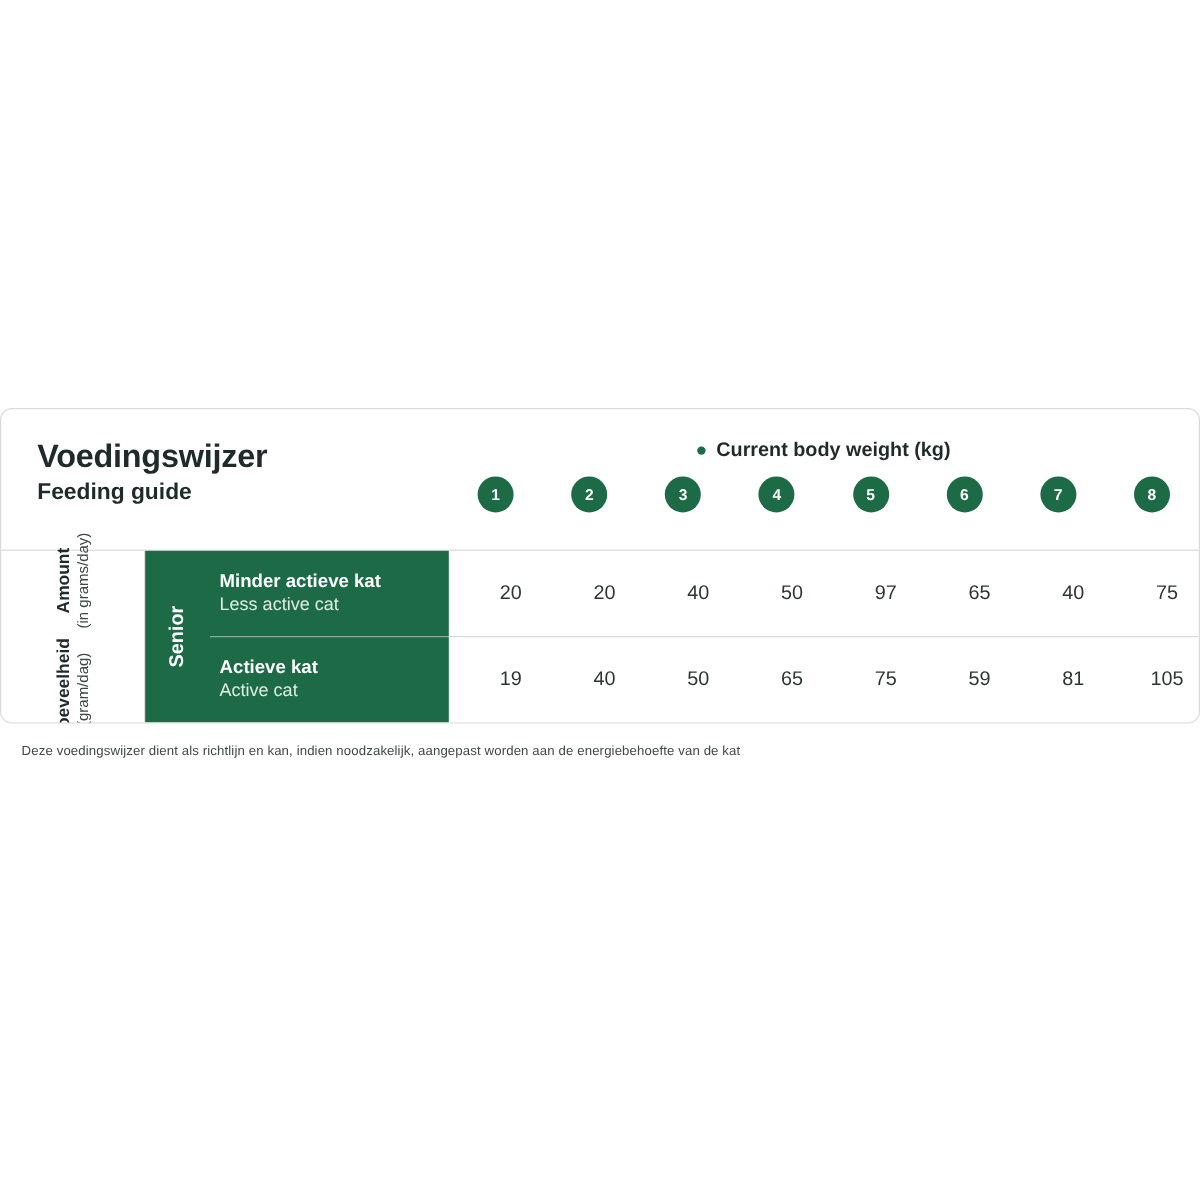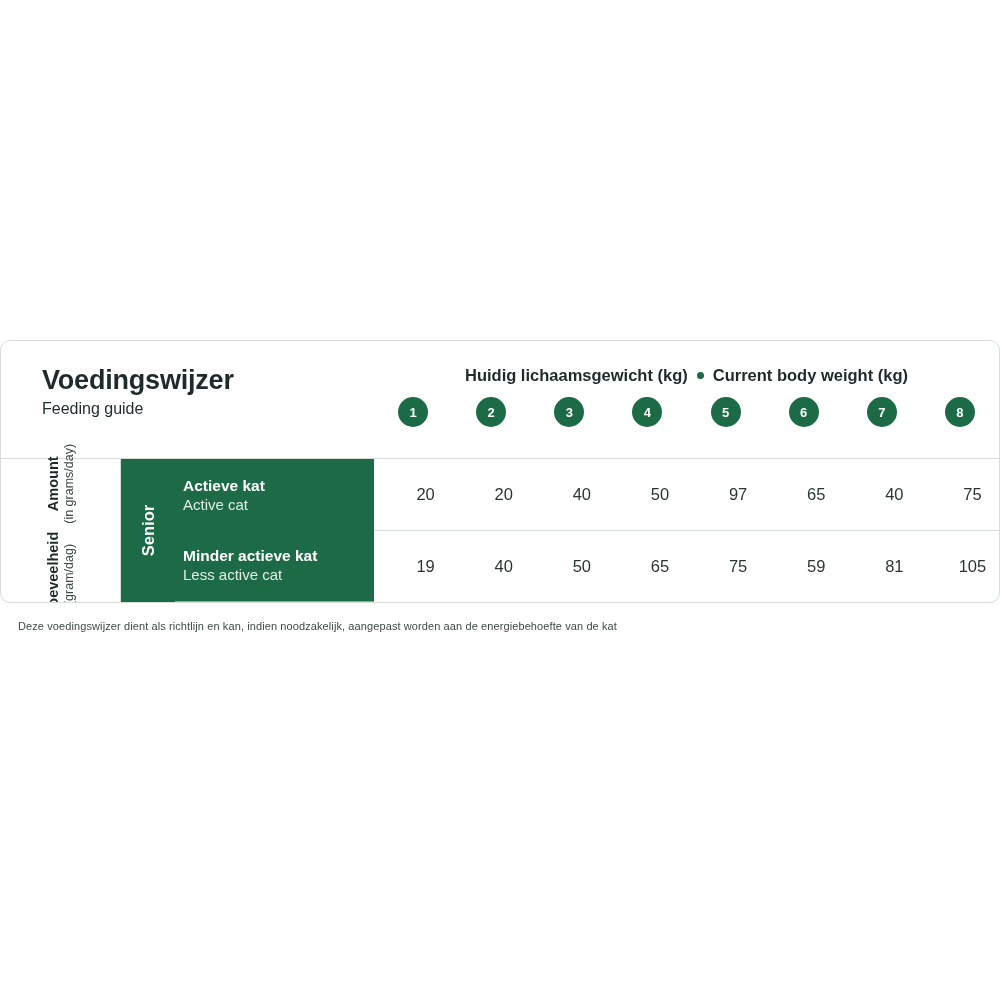--- a/index.html
+++ b/index.html
@@ -36,33 +36,33 @@
   .fg-head {
     display: flex;
     align-items: flex-start;
     height: 118px;
     box-sizing: border-box;
     border-bottom: 1px solid #d8dcd9;
   }
   .fg-title-block {
     width: 373px;
     box-sizing: border-box;
-    padding: 24px 0 0 41px;
+    padding: 24px 0 0 30px;
     flex: none;
   }
   .fg-title {
     font-size: 27px;
     font-weight: bold;
     color: #1f2b2b;
     letter-spacing: -0.2px;
     line-height: 1.15;
   }
   .fg-subtitle {
-    font-size: 16px;
-    font-weight: normal;
+    font-size: 19px;
+    font-weight: bold;
     color: #1f2b2b;
     margin-top: 4px;
   }
 
   .fg-weights {
     flex: 1;
     box-sizing: border-box;
     padding-top: 25px;
   }
   .fg-weights-label {
@@ -224,21 +224,20 @@
   <div class="fg-card">
 
     <div class="fg-head">
       <div class="fg-title-block">
         <div class="fg-title">Voedingswijzer</div>
         <div class="fg-subtitle">Feeding guide</div>
       </div>
 
       <div class="fg-weights">
         <div class="fg-weights-label">
-          <span>Huidig lichaamsgewicht (kg)</span>
           <span class="fg-dot-sep"></span>
           <span>Current body weight (kg)</span>
         </div>
         <div class="fg-badges">
           <div class="fg-badge-cell">
             <div class="fg-badge">1</div>
           </div>
           <div class="fg-badge-cell">
             <div class="fg-badge">2</div>
           </div>
@@ -275,27 +274,27 @@
           <div class="fg-amount-group">
             <span class="fg-amount-strong">Amount</span>
             <span class="fg-amount-small">(in grams/day)</span>
           </div>
         </div>
       </div>
 
       <div class="fg-stage-col">
         <div class="fg-stage-rot">Senior</div>
         <div class="fg-stage-rows">
+          <div class="fg-stage-row with-rule">
+            <span class="fg-row-nl">Minder actieve kat</span>
+            <span class="fg-row-en">Less active cat</span>
+          </div>
           <div class="fg-stage-row">
             <span class="fg-row-nl">Actieve kat</span>
             <span class="fg-row-en">Active cat</span>
-          </div>
-          <div class="fg-stage-row with-rule">
-            <span class="fg-row-nl">Minder actieve kat</span>
-            <span class="fg-row-en">Less active cat</span>
           </div>
         </div>
       </div>
 
       <div class="fg-values">
         <div class="fg-value-row divider">
           <div class="fg-value-cell">20</div>
           <div class="fg-value-cell">20</div>
           <div class="fg-value-cell">40</div>
           <div class="fg-value-cell">50</div>

